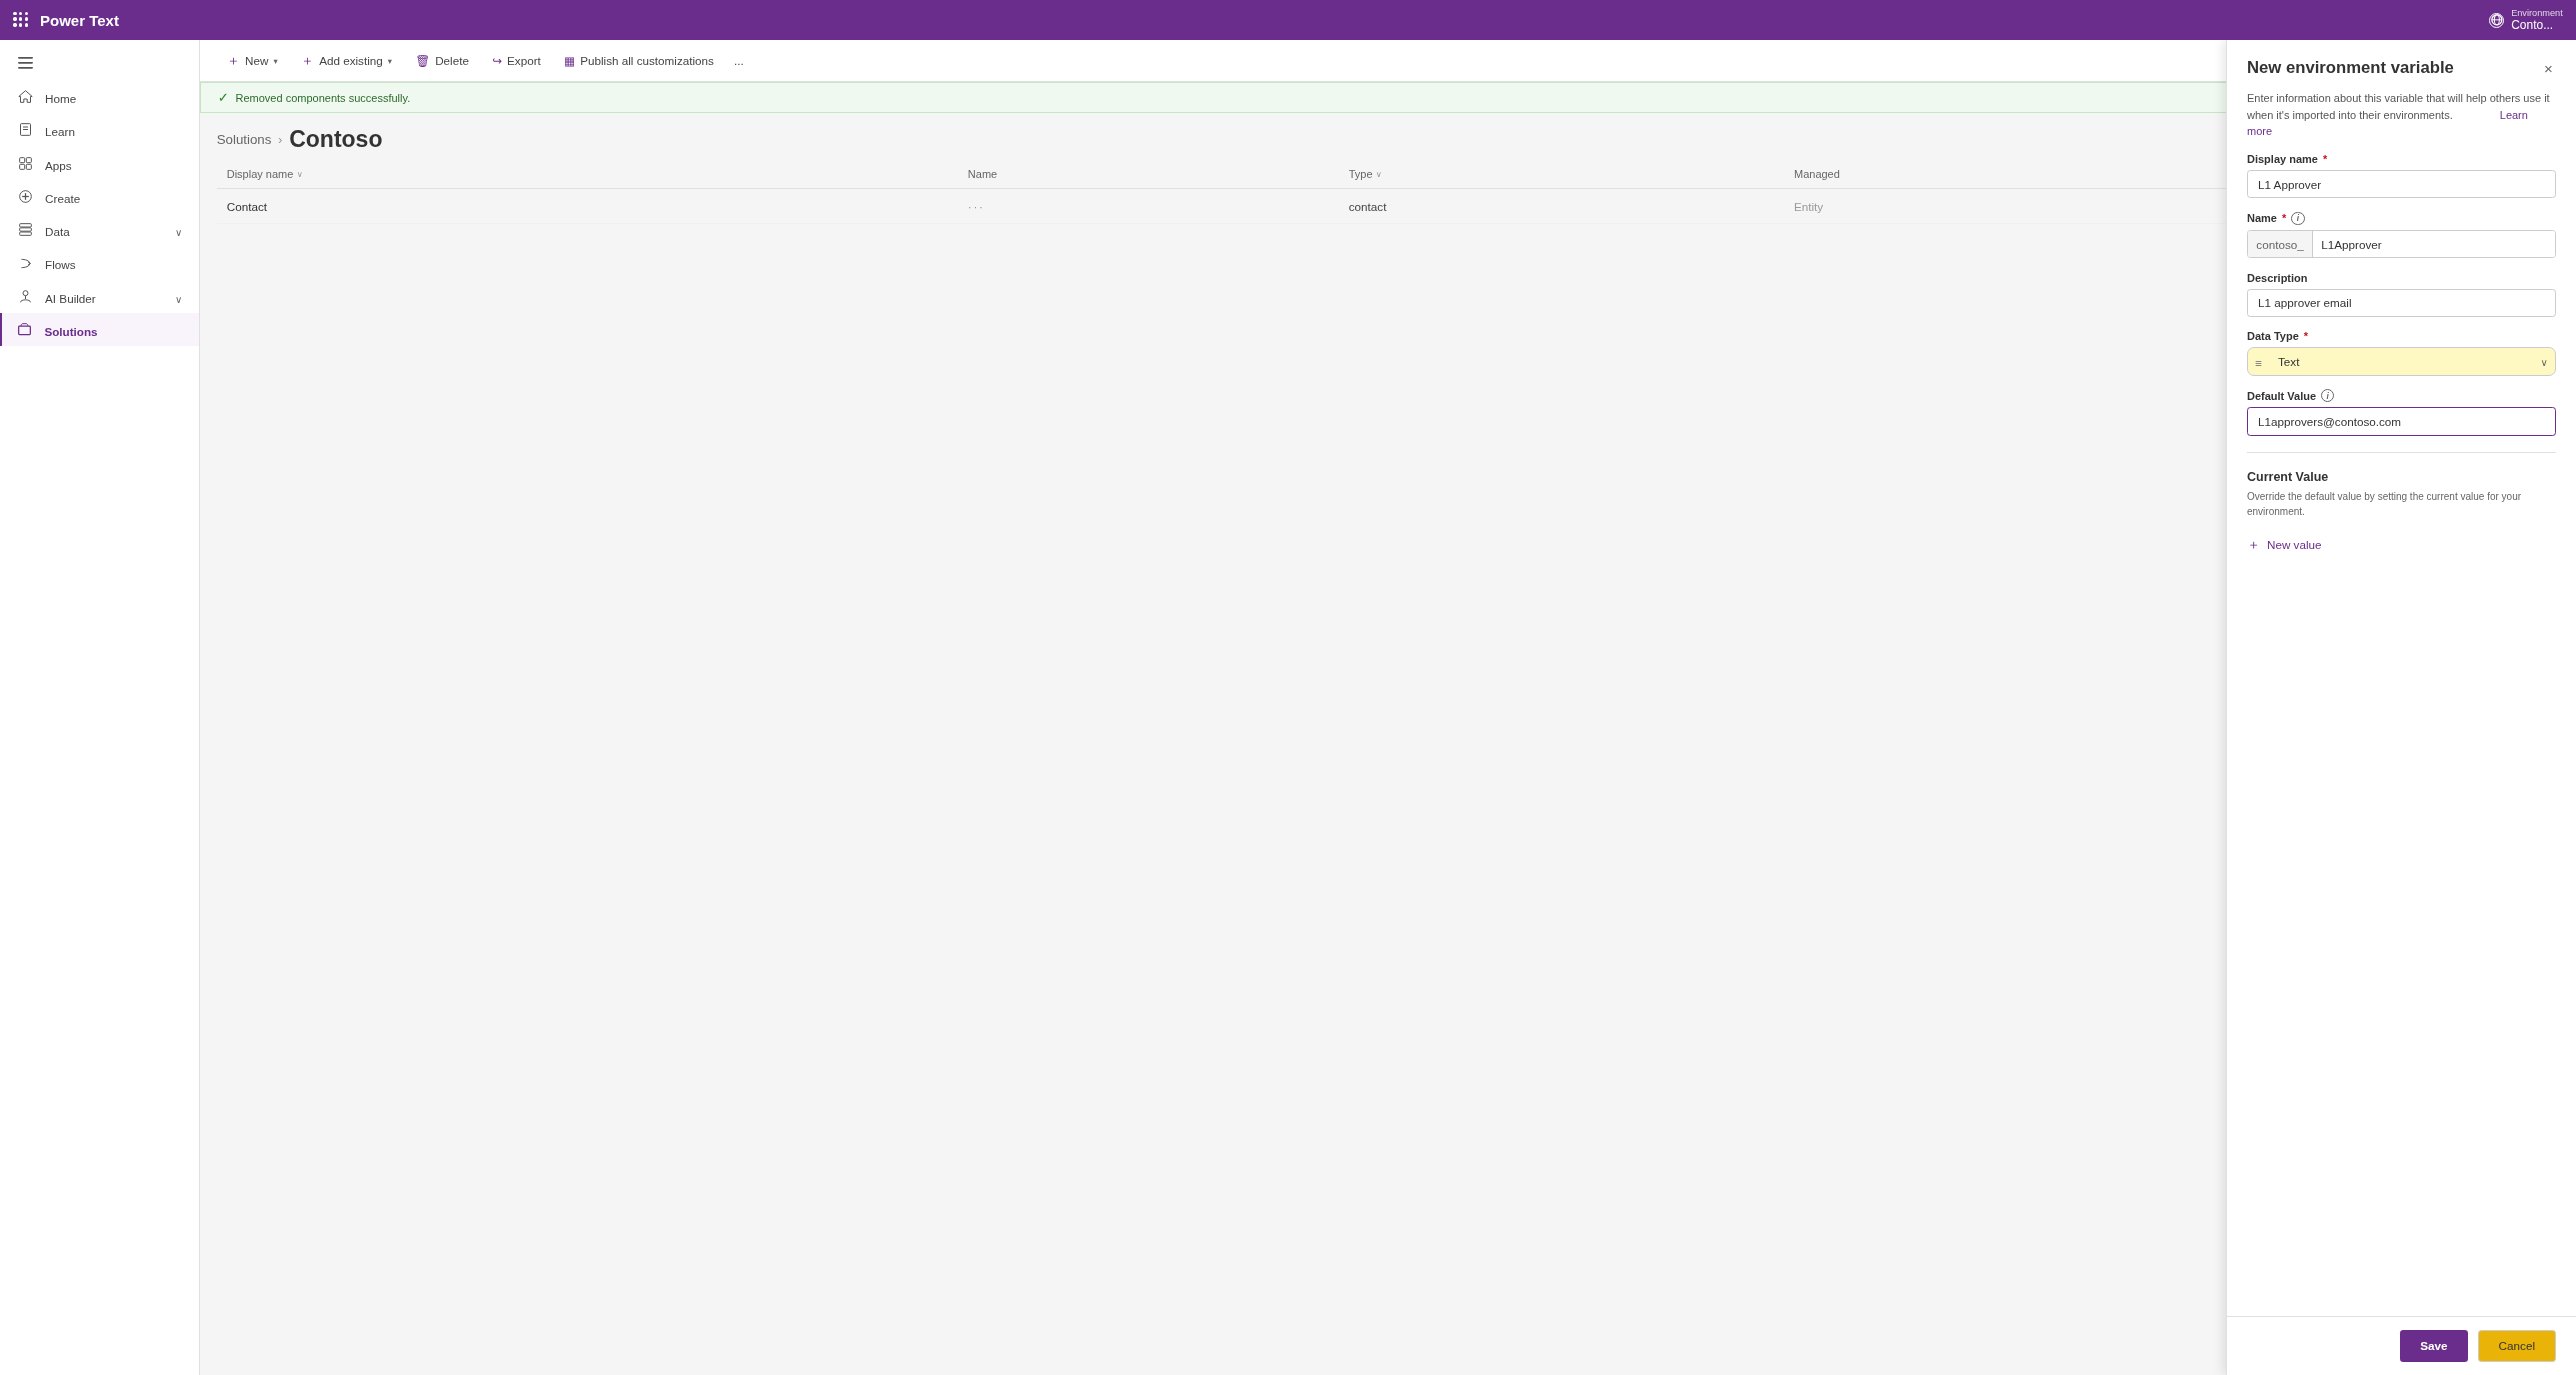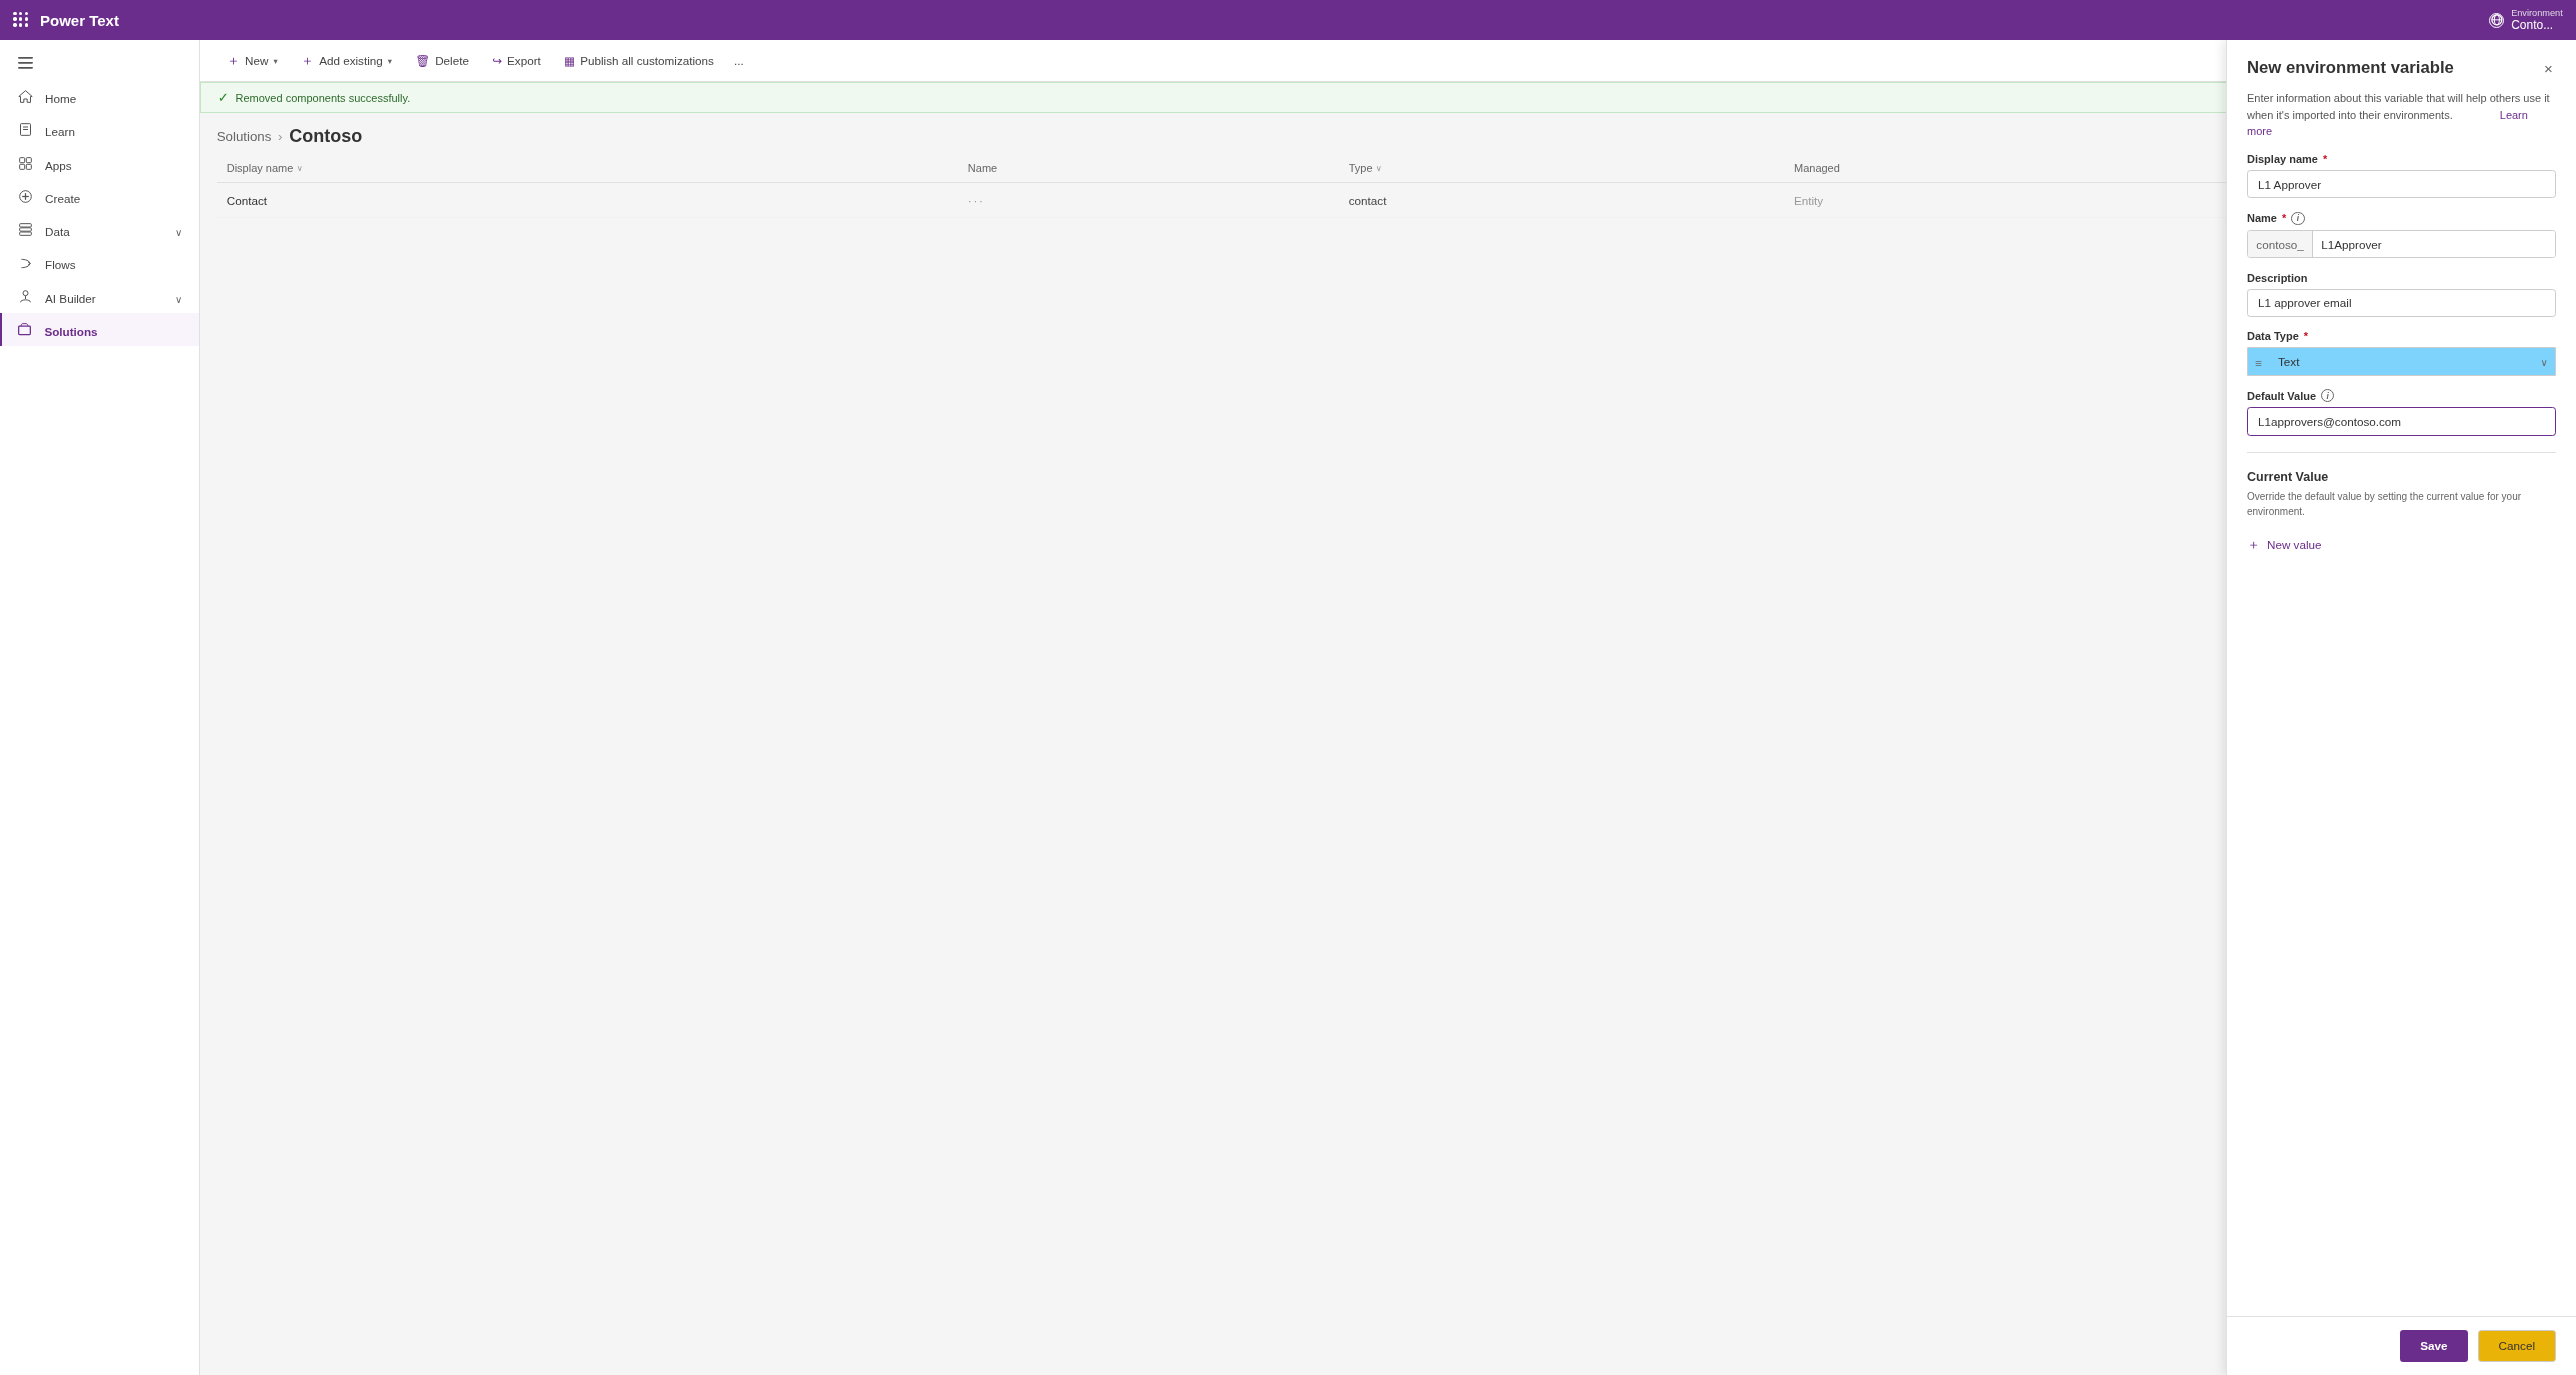--- a/index.html
+++ b/index.html
@@ -94,21 +94,21 @@
 
     
     .breadcrumb {
       padding: 13.3px 16.7px 6.7px;
       display: flex;
       align-items: center;
       gap: 6.7px;
       font-size: 13.3px;
       color: #666;
     }
-    .breadcrumb-current { font-size: 18px; font-weight: 600; color: #333; }
+    .breadcrumb-current { font-size: 23px; font-weight: 600; color: #333; }
     .breadcrumb-chevron { color: #999; }
 
     
     .table-container { padding: 0 16.7px; flex: 1; overflow: auto; }
     .data-table { width: 100%; border-collapse: collapse; }
     .data-table th {
       text-align: left;
       padding: 8.3px 10px;
       color: #666;
       font-weight: 500;
@@ -172,26 +172,26 @@
       color: #666;
       font-size: 11.7px;
       border-right: 0.8px solid #ccc;
       white-space: nowrap;
     }
     .field-input-suffix { flex: 1; border: none; padding: 6.7px 8.3px; font-size: 11.7px; color: #333; outline: none; background: white; }
     .select-wrapper { position: relative; }
     .field-select {
       width: 100%;
       border: 0.8px solid #ccc;
-      border-radius: 1px;
+      border-radius: 7px;
       padding: 6.7px 33px 6.7px 30px;
       font-size: 11.7px;
       color: #333;
       appearance: none;
-      background: #7dd3fc;
+      background: #fef9c3;
       cursor: pointer;
       outline: none;
     }
     .select-icon-left { position: absolute; left: 8.3px; top: 50%; transform: translateY(-50%); color: #666; font-size: 11.7px; }
     .select-chevron { position: absolute; right: 8.3px; top: 50%; transform: translateY(-50%); color: #666; font-size: 10px; pointer-events: none; }
 
     .divider { border: none; border-top: 0.8px solid #e0e0e0; margin: 16.7px 0; }
 
     .current-value-title { font-size: 12.5px; font-weight: 700; color: #333; margin-bottom: 5px; }
     .current-value-desc { font-size: 10px; color: #666; line-height: 1.5; margin-bottom: 13.3px; }

